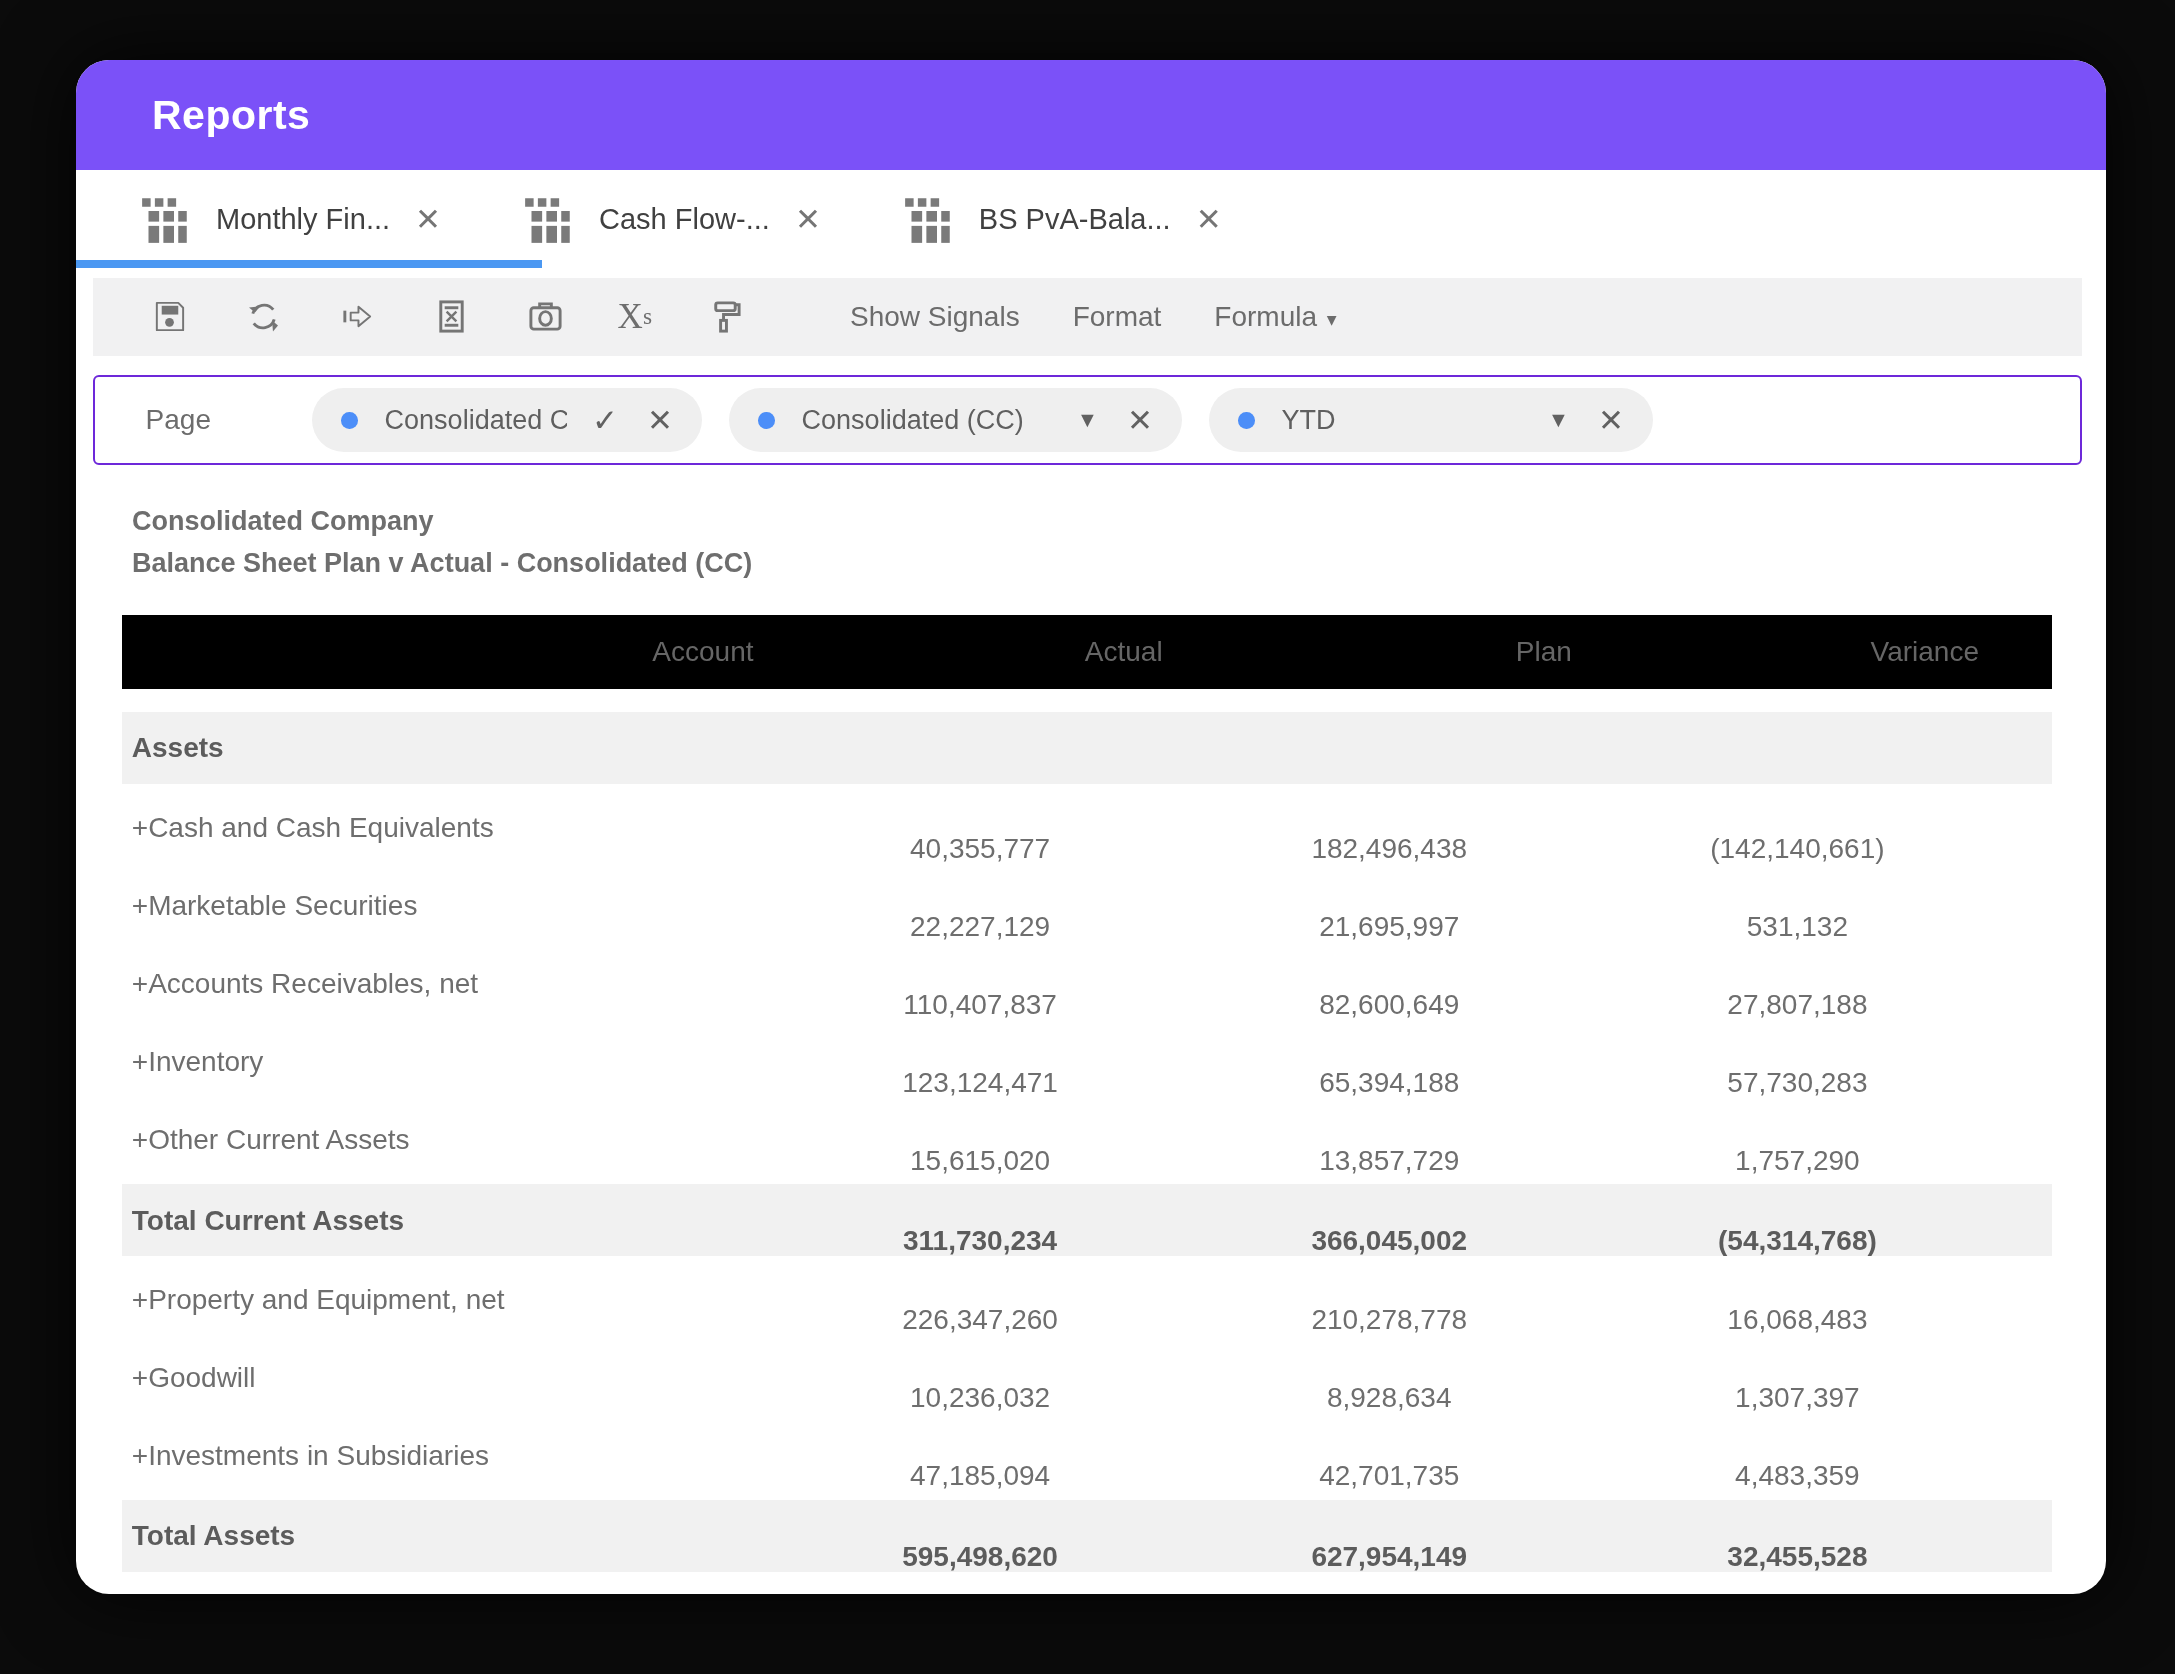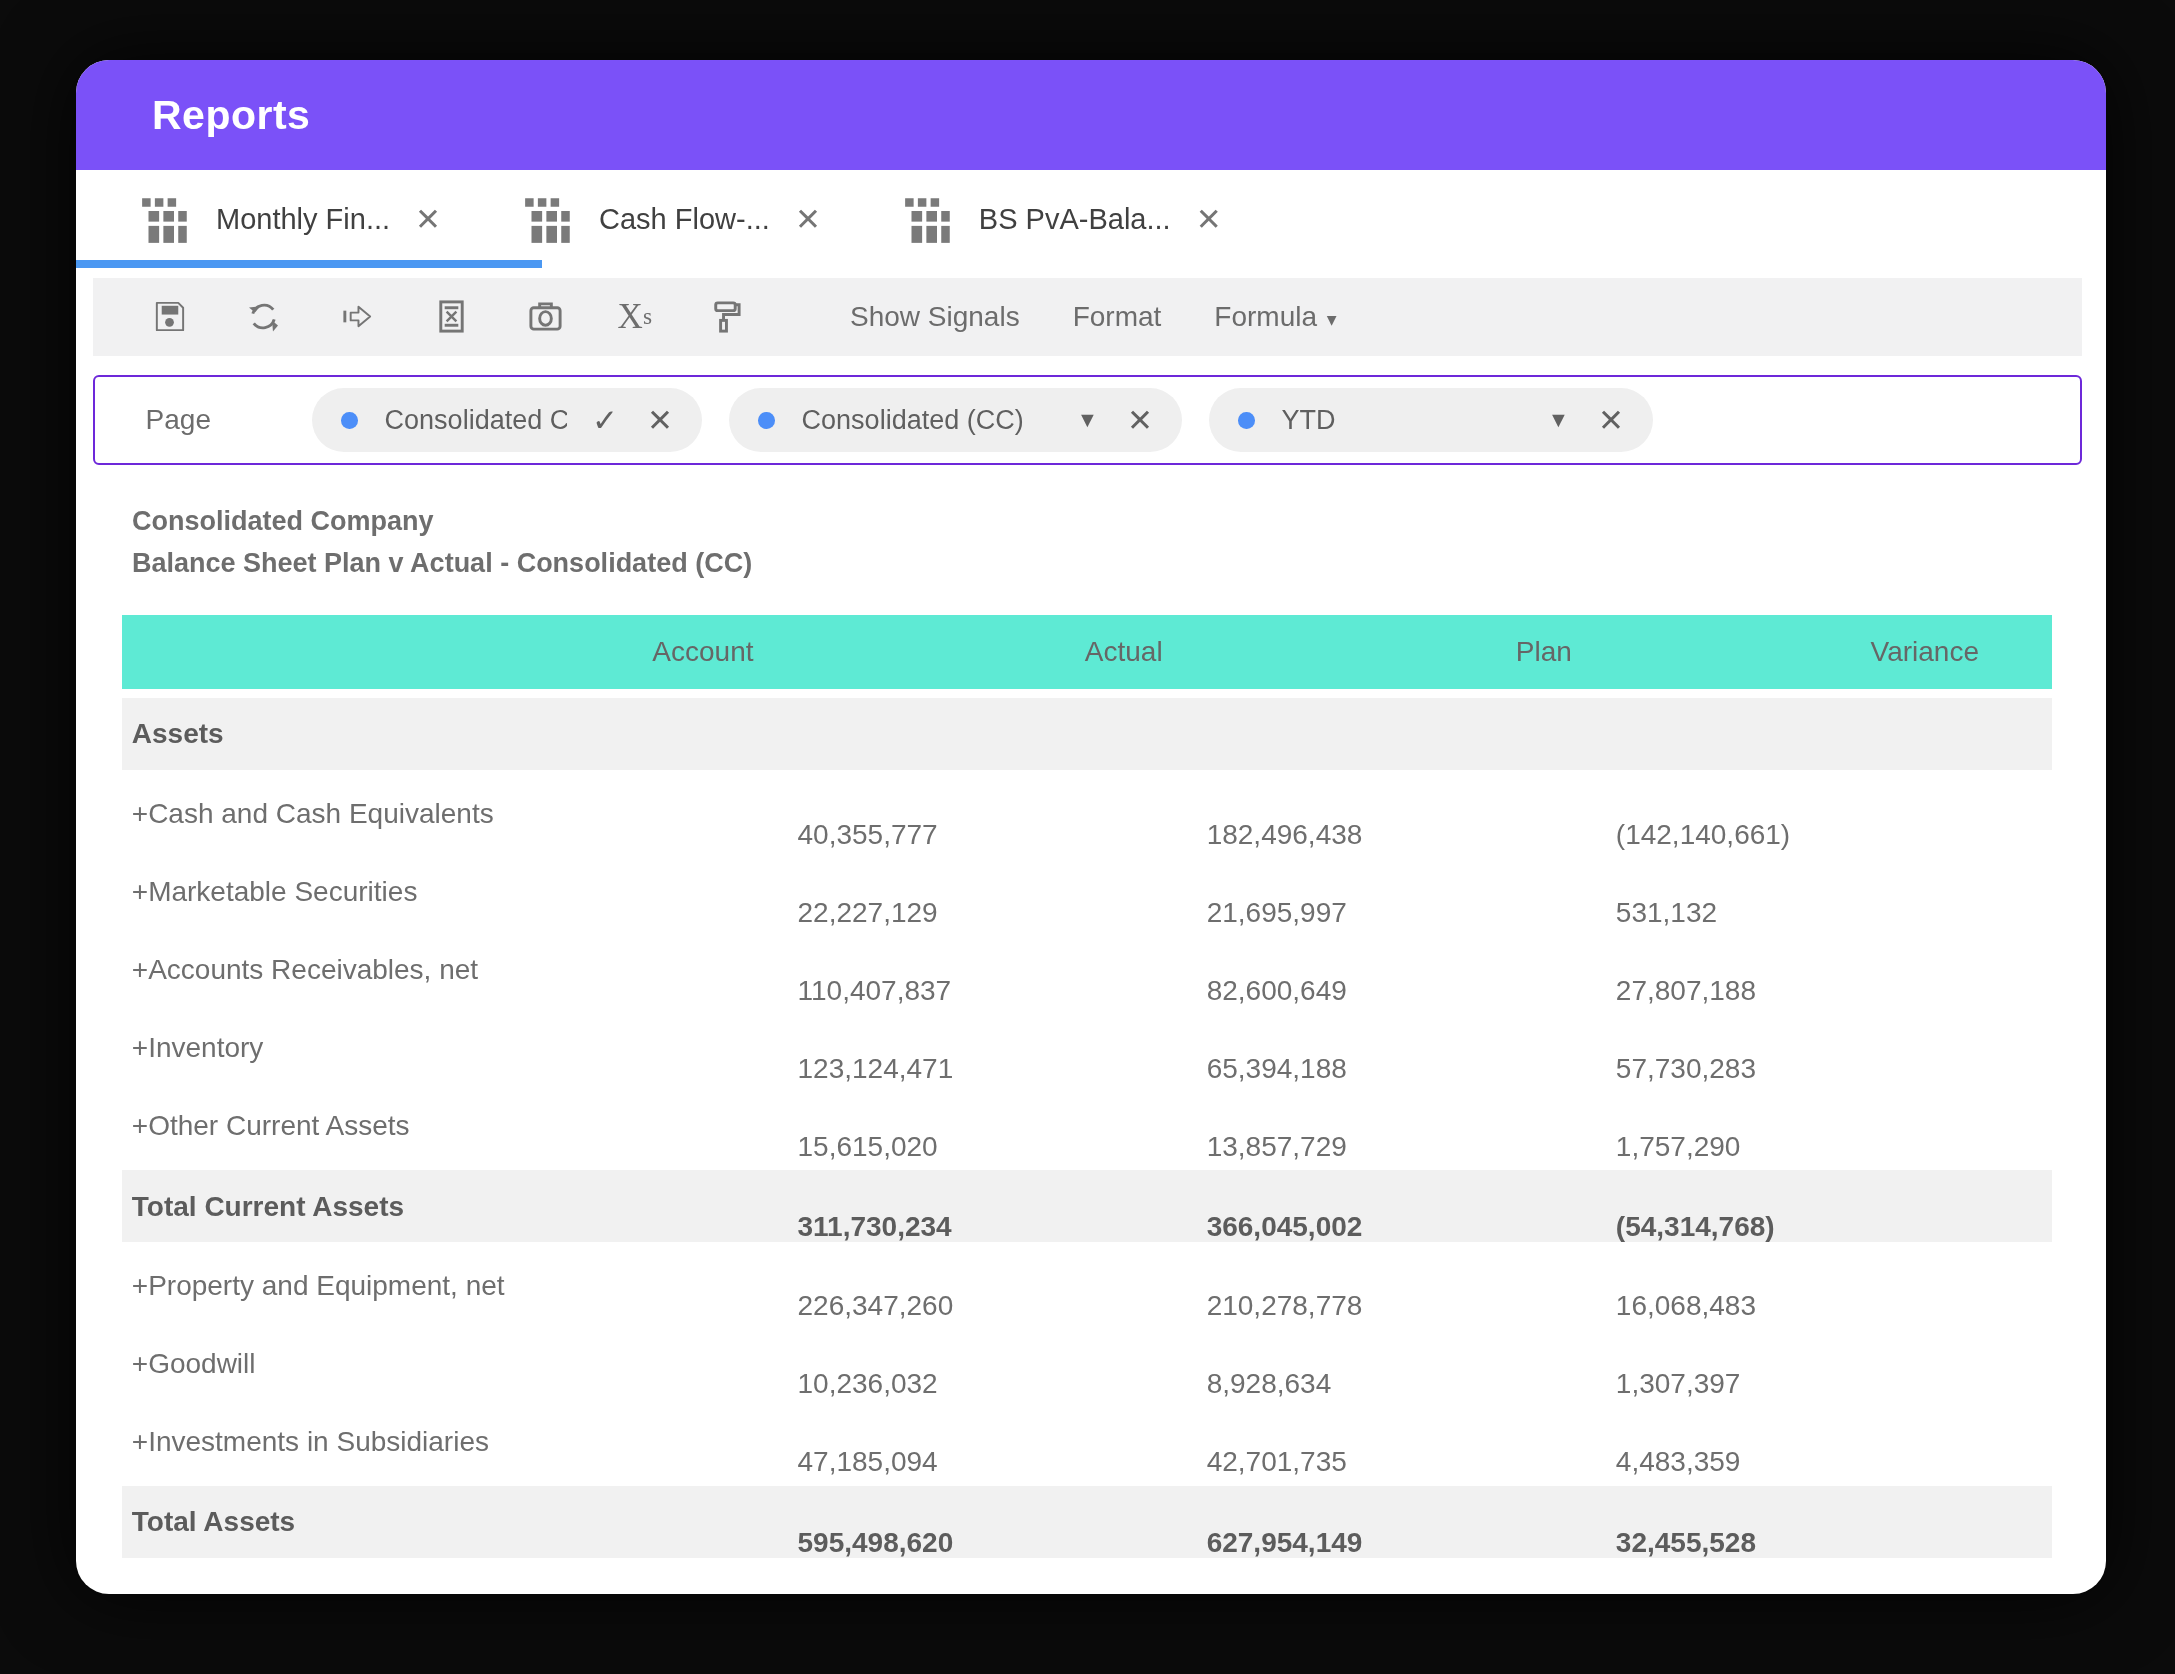--- a/index.html
+++ b/index.html
@@ -48,25 +48,25 @@
   .chip-caret { font-size:21.5px; color:#616161; margin-left:25px; }
   .chip-close { font-size:31px; color:#616161; margin-left:29px; }
 
   
   .report-titles { margin:35px 0 0 56px; }
   .report-title-line { font-size:27px; font-weight:bold; color:#6e6e6e; line-height:42px; }
 
   
   .bs-table { margin:31px 54px 0 46px; font-size:28px; color:#6e6e6e; }
   .trow { display:grid; grid-template-columns:35% 21.2% 21.2% 22.6%; align-items:center; }
-  .thead { height:74px; background:#5eead4; color:#666666; margin-bottom:9px; }
+  .thead { height:74px; background:#000000; color:#666666; margin-bottom:23px; }
   .thead .cell { text-align:right; padding-right:44px; }
   .thead .cell:last-child { padding-right:73px; }
   .cell.acct { text-align:left; padding-left:9.8px; }
-  .cell.num { text-align:left; padding-right:44px;margin-top:41px; }
+  .cell.num { text-align:center; padding-right:44px;margin-top:41px; }
   .cell.num:last-child { padding-right:73px; }
   .trow.data { height:78px; background:#ffffff; }
   .trow.section, .trow.total { height:72px; background:#F1F1F1; font-weight:bold; color:#5c5c5c; margin:4.9px 0; }
 </style>
 </head>
 <body>
 
 <div class="stage">
   <div class="window">
 

